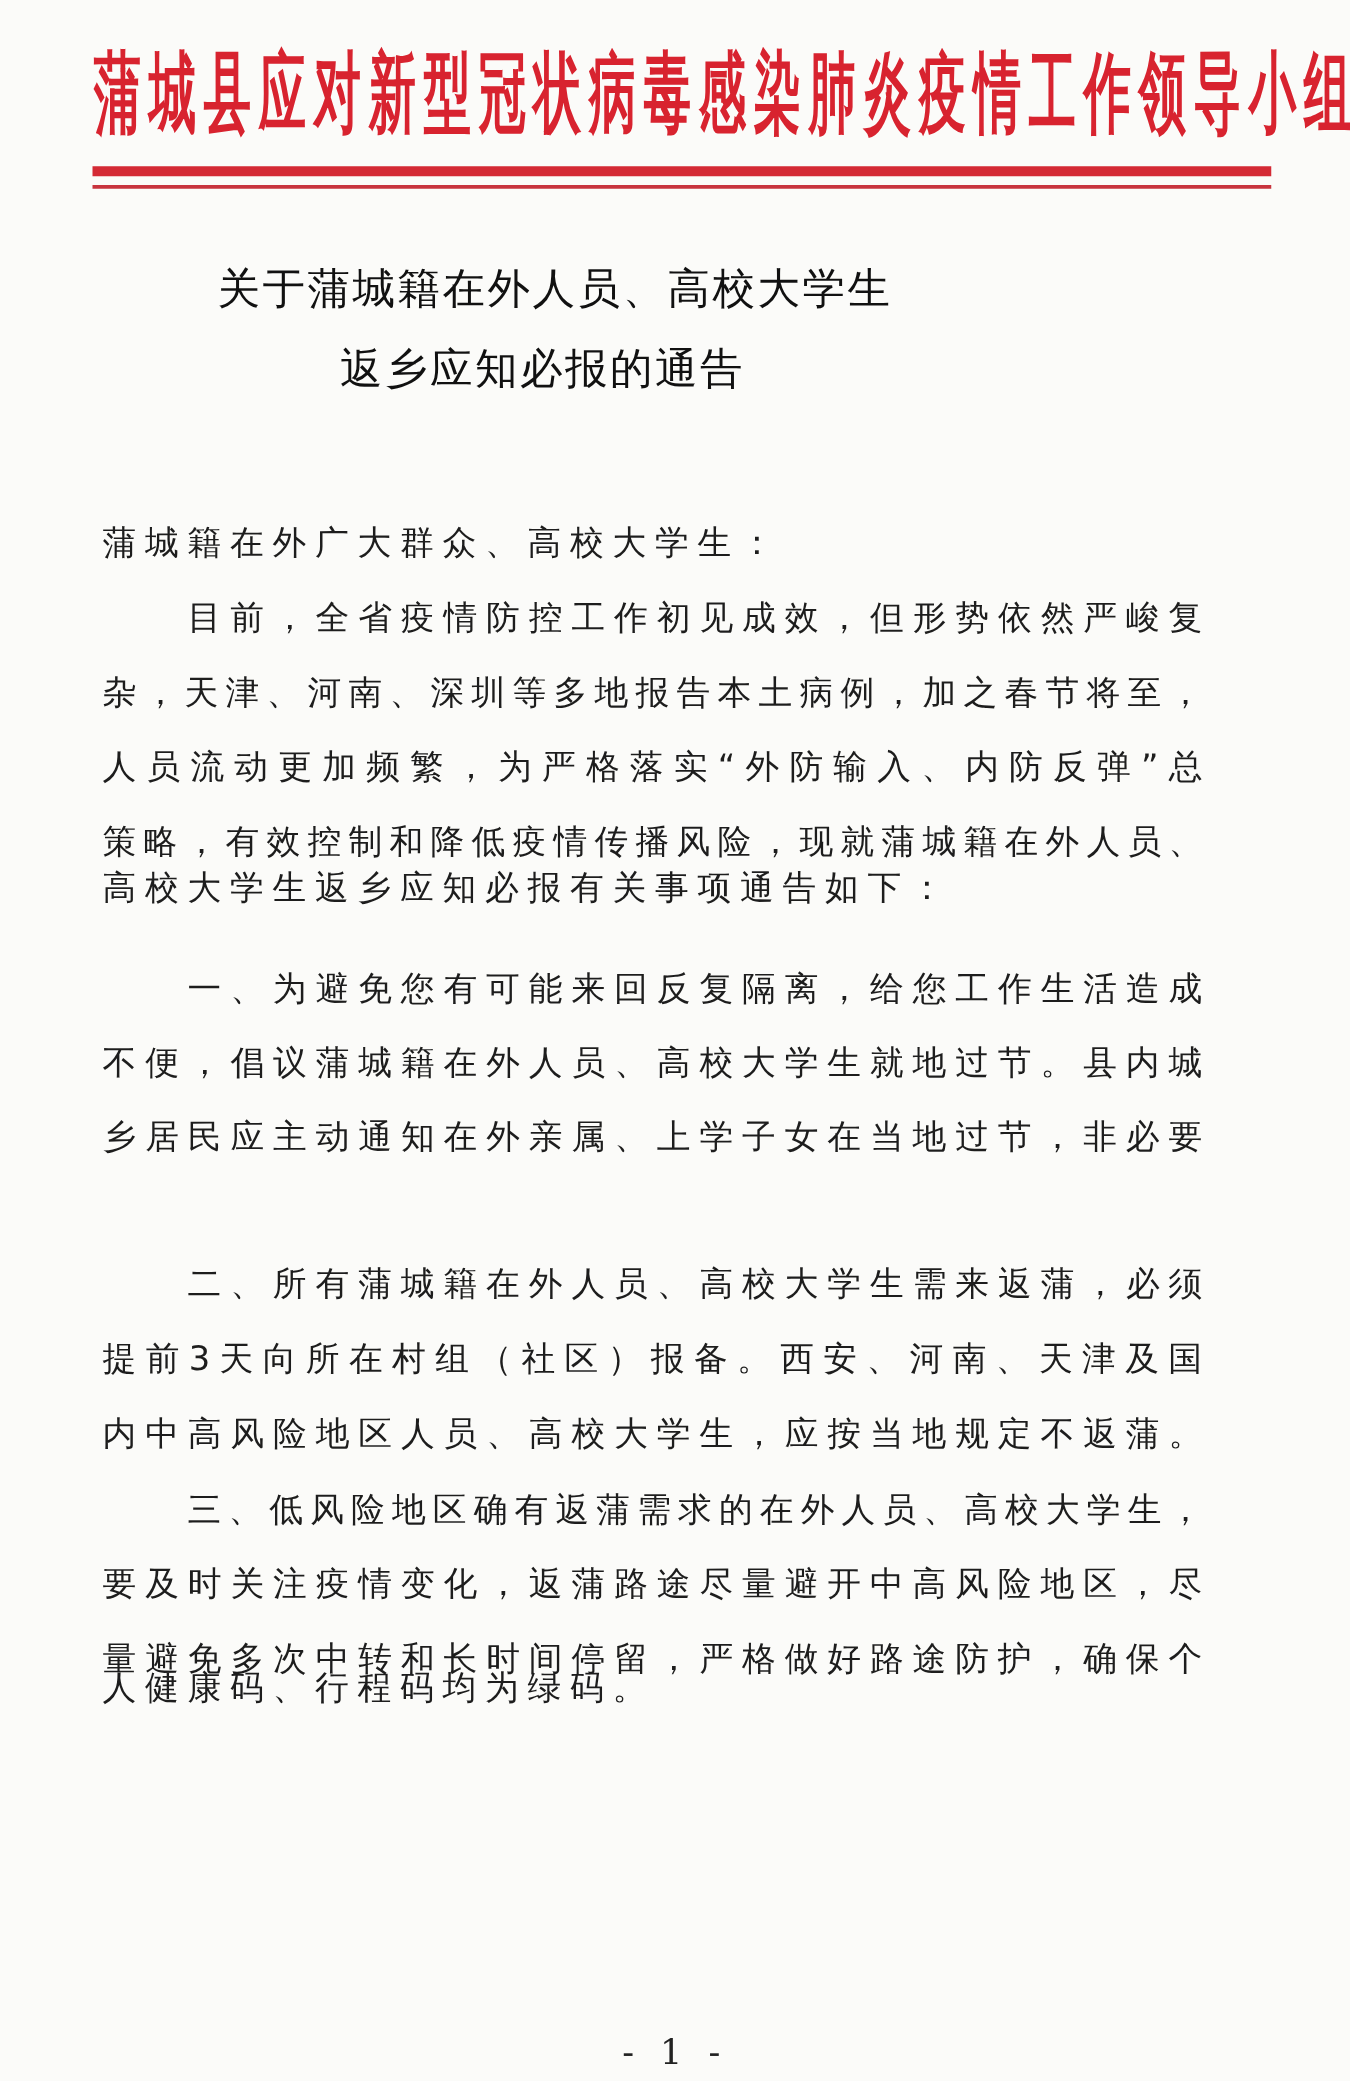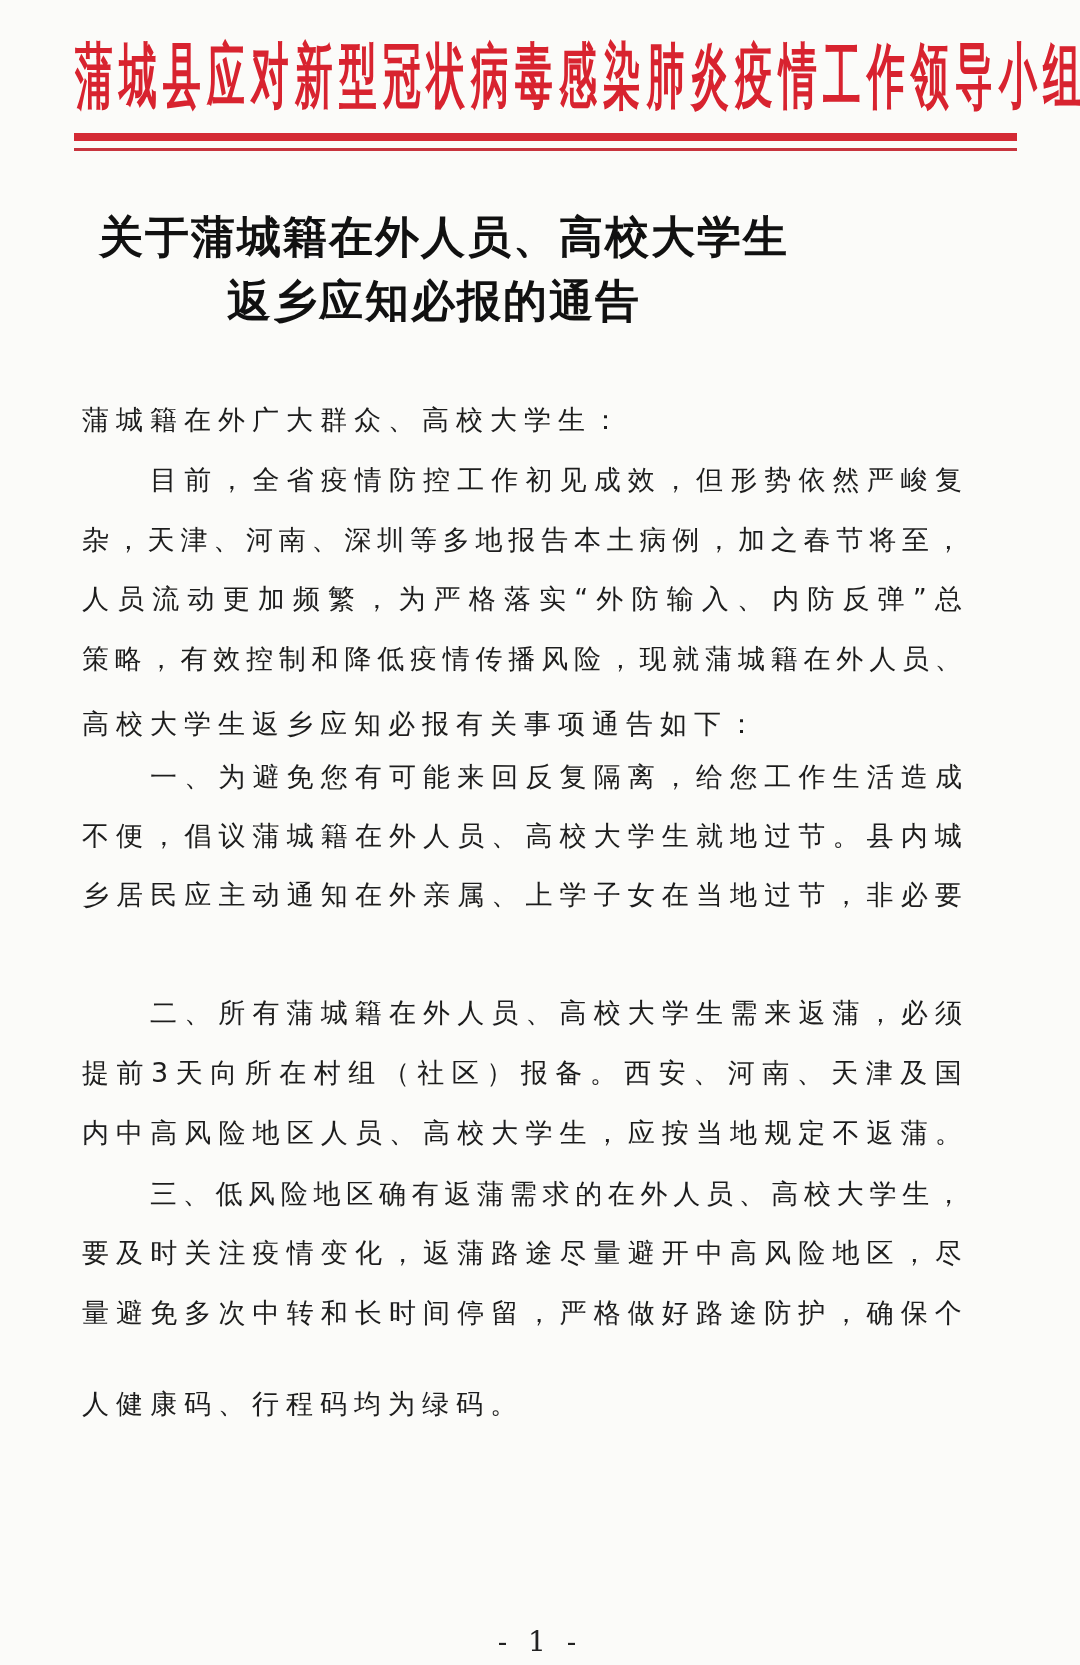--- a/index.html
+++ b/index.html
@@ -56,38 +56,39 @@
       width: 943px;
       height: 3px;
       background: #c8343e;
     }
     .doc-title {
       position: absolute;
       left: 0;
       width: 888px;
       text-align: center;
       font-family: "DejaVu Serif", serif;
-      font-weight: bold;
-      font-size: 44px;
+      font-weight: normal;
+      font-size: 34px;
       color: #111;
       letter-spacing: 2px;
     }
     .title-1 { top: 208px; }
     .title-2 { top: 272px; left: -10px; }
     .body-line {
       position: absolute;
       left: 82px;
       width: 880px;
       height: 40px;
       font-size: 27px;
       line-height: 40px;
       color: #1d1d1d;
       white-space: nowrap;
       display: flex;
       justify-content: space-between;
+      margin-top: 15px;
     }
     .body-line.left {
       justify-content: flex-start;
       letter-spacing: 7px;
     }
     .body-line.indent {
       left: 150px;
       width: 812px;
     }
     .page-number {
@@ -245,21 +246,21 @@
       <span>就</span>
       <span>蒲</span>
       <span>城</span>
       <span>籍</span>
       <span>在</span>
       <span>外</span>
       <span>人</span>
       <span>员</span>
       <span>、</span>
     </div>
-  <div class="body-line left" style="top:704px;">高校大学生返乡应知必报有关事项通告如下：</div>
+  <div class="body-line left" style="top:676px;">高校大学生返乡应知必报有关事项通告如下：</div>
 
   <div class="body-line indent" style="top:757px;">
       <span>一</span>
       <span>、</span>
       <span>为</span>
       <span>避</span>
       <span>免</span>
       <span>您</span>
       <span>有</span>
       <span>可</span>
@@ -496,16 +497,16 @@
       <span>好</span>
       <span>路</span>
       <span>途</span>
       <span>防</span>
       <span>护</span>
       <span>，</span>
       <span>确</span>
       <span>保</span>
       <span>个</span>
     </div>
-  <div class="body-line left" style="top:1384px;">人健康码、行程码均为绿码。</div>
+  <div class="body-line left" style="top:1316px;">人健康码、行程码均为绿码。</div>
 
   <div class="page-number">- 1 -</div>
 </div>
 
 </body></html>

